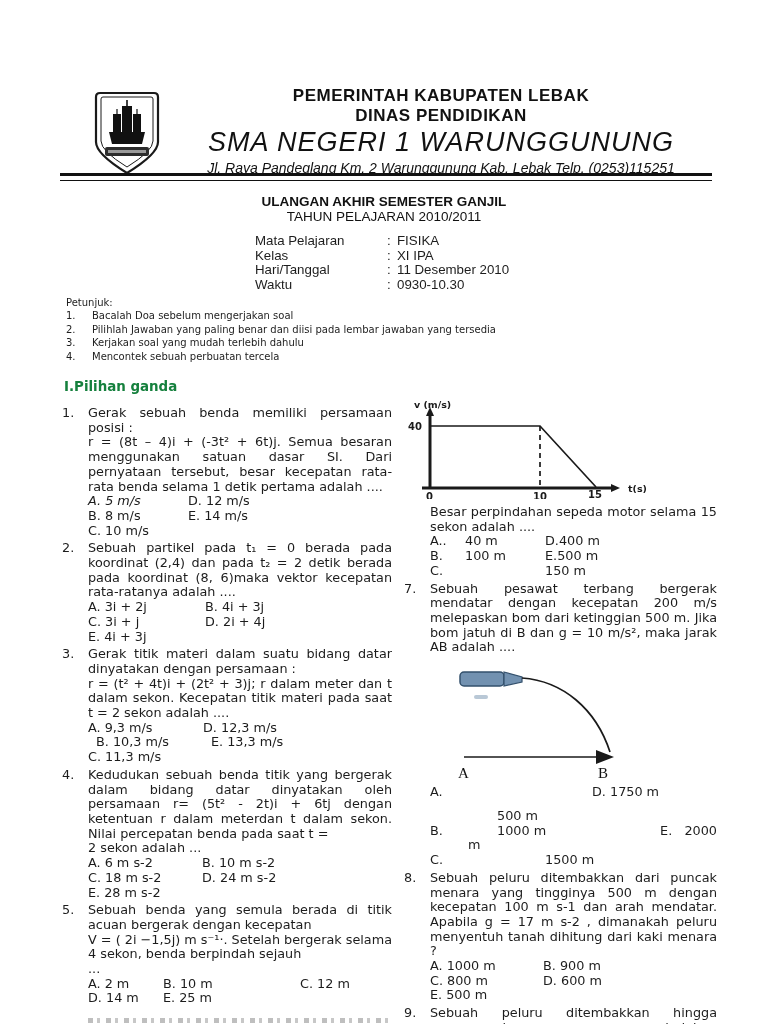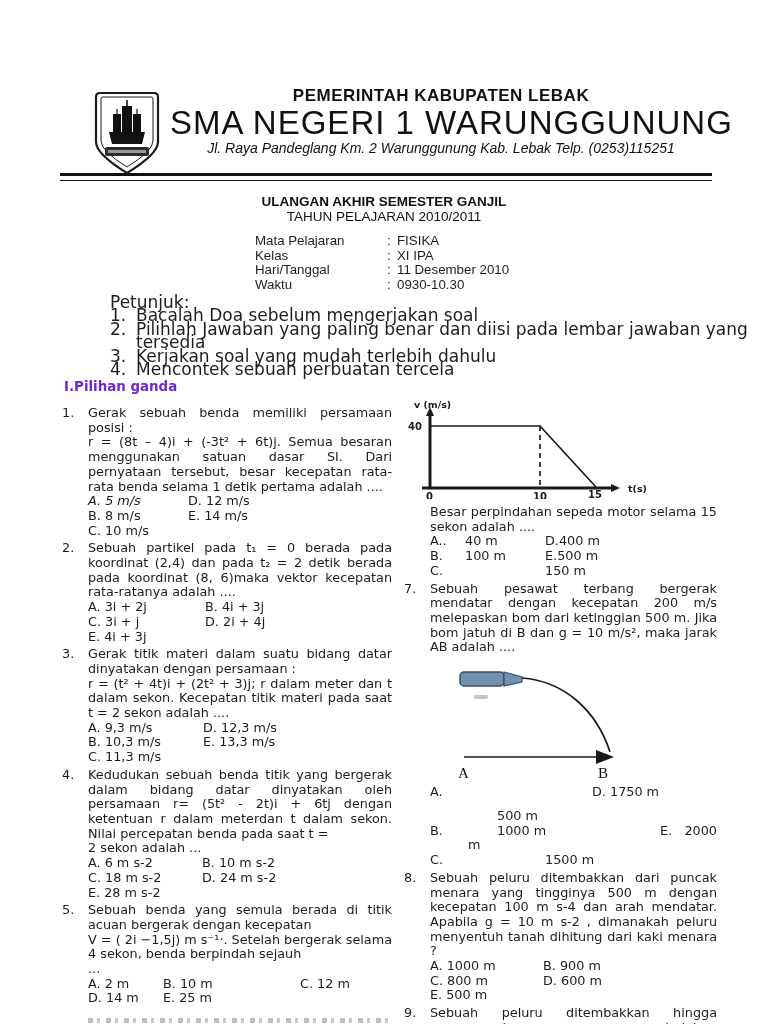--- a/index.html
+++ b/index.html
@@ -8,42 +8,42 @@
     font-family:"DejaVu Sans","Liberation Sans",sans-serif;color:#222;
     -webkit-font-smoothing:antialiased;
   }
   .page{position:relative;width:768px;height:1024px;background:#fff;}
 
   
   .kop{position:absolute;top:86px;left:60px;width:652px;}
   .kop-logo{position:absolute;left:26px;top:4px;width:82px;height:88px;}
   .kop-text{margin-left:110px;text-align:center;font-family:"Liberation Sans",sans-serif;color:#111;}
   .kop-l1,.kop-l2{font-size:17px;font-weight:bold;line-height:20px;letter-spacing:.5px;}
-  .kop-l3{font-size:33px;line-height:31px;letter-spacing:1px;margin-top:1px;white-space:nowrap;}
+  .kop-l3{font-size:27px;line-height:31px;letter-spacing:1px;margin-top:1px;white-space:nowrap;font-style:italic;}
   .kop-addr{font-size:14px;font-style:italic;line-height:17px;margin-top:2px;white-space:nowrap;}
   .rule-thick{position:absolute;top:173px;left:60px;width:652px;height:3px;background:#111;}
   .rule-thin{position:absolute;top:180px;left:60px;width:652px;height:1px;background:#111;}
 
   
   .exam-title{position:absolute;top:194px;left:0;width:768px;text-align:center;
     font-family:"Liberation Sans",sans-serif;color:#111;}
   .exam-title .t1{font-size:13.5px;font-weight:bold;line-height:15px;}
   .exam-title .t2{font-size:13.5px;line-height:15px;}
   .info{position:absolute;top:234px;left:255px;font-size:13.3px;line-height:14.6px;
     font-family:"Liberation Sans",sans-serif;color:#1d1d1d;}
   .info-row{display:flex;}
   .info-label{width:132px;flex:none;}
   .info-colon{width:10px;flex:none;}
 
   
-  .petunjuk{position:absolute;top:296px;left:66px;font-size:17px;line-height:13.4px;color:#1d1d1d;margin-left:44px;}
+  .petunjuk{position:absolute;top:296px;left:66px;font-size:10px;line-height:13.4px;color:#1d1d1d;}
   .pet-item{display:flex;}
   .pet-num{width:26px;flex:none;}
 
-  .section-title{position:absolute;top:379px;left:64px;font-size:13.4px;font-weight:bold;color:#6d28d9;}
+  .section-title{position:absolute;top:379px;left:64px;font-size:13.4px;font-weight:bold;color:#15803d;}
 
   
   .col{position:absolute;font-size:12.8px;line-height:14.7px;color:#1c1c1c;}
   .col-left{top:406px;left:62px;width:330px;}
   .col-right{top:397px;left:404px;width:313px;}
   .question{display:flex;margin-bottom:3px;}
   .qnum{width:26px;flex:none;}
   .qbody{flex:1;min-width:0;text-align:justify;}
   .qpara{margin:0;}
   .opt-row{display:flex;}
@@ -76,20 +76,21 @@
       <rect x="47" y="24" width="8" height="18" fill="#111"></rect>
       <line x1="41" y1="10" x2="41" y2="16" stroke="#111" stroke-width="1.6"></line>
       <line x1="31" y1="19" x2="31" y2="24" stroke="#111" stroke-width="1.2"></line>
       <line x1="51" y1="19" x2="51" y2="24" stroke="#111" stroke-width="1.2"></line>
       <path d="M23 42 L59 42 L56 54 L26 54 Z" fill="#111"></path>
       <rect x="19" y="57" width="44" height="9" rx="2" fill="#2c2c2c"></rect>
       <rect x="22" y="60" width="38" height="3" fill="#9a9a9a"></rect>
     </svg>
     <div class="kop-text">
       <div class="kop-l1">PEMERINTAH KABUPATEN LEBAK</div>
+      <div class="kop-l2">DINAS PENDIDIKAN</div>
       <div class="kop-l3">SMA NEGERI 1 WARUNGGUNUNG</div>
       <div class="kop-addr">Jl.  Raya Pandeglang Km. 2 Warunggunung Kab. Lebak   Telp. (0253)115251</div>
     </div>
   </div>
   <div class="rule-thick"></div>
   <div class="rule-thin"></div>
 
   <div class="exam-title">
     <div class="t1">ULANGAN AKHIR SEMESTER GANJIL</div>
     <div class="t2">TAHUN PELAJARAN 2010/2011</div>
@@ -181,21 +182,21 @@
       <div class="question">
         <div class="qnum">3.</div>
         <div class="qbody">
           <div class="qpara">Gerak titik materi dalam suatu bidang datar dinyatakan dengan persamaan :</div>
           <div class="qpara">r = (t² + 4t)i + (2t² + 3)j;   r dalam meter dan t dalam sekon. Kecepatan titik materi pada saat   t = 2 sekon adalah ....</div>
           <div class="opt-row">
             <span class="opt-cell" style="width: 115px;">A. 9,3 m/s</span>
             <span class="opt-cell">D. 12,3 m/s</span>
           </div>
           <div class="opt-row">
-            <span class="opt-cell" style="width: 115px;">B. 10,3 m/s</span>
+            <span class="opt-cell" style="width: 115px; margin-left: 8px;">B. 10,3 m/s</span>
             <span class="opt-cell">E. 13,3 m/s</span>
           </div>
           <div class="opt-row">
             <span class="opt-cell">C. 11,3 m/s</span>
           </div>
         </div>
       </div>
       <div class="question">
         <div class="qnum">4.</div>
         <div class="qbody">
@@ -298,21 +299,21 @@
           </div>
           <div class="opt-row">
             <span class="opt-cell" style="width: 115px;">C.</span>
             <span class="opt-cell">1500 m</span>
           </div>
         </div>
       </div>
       <div class="question">
         <div class="qnum">8.</div>
         <div class="qbody">
-          <div class="qpara">Sebuah peluru ditembakkan dari puncak menara yang tingginya 500 m dengan kecepatan 100 m s-4 dan arah mendatar. Apabila g = 10 m s-2 , dimanakah peluru menyentuh tanah dihitung dari kaki menara ?</div>
+          <div class="qpara">Sebuah peluru ditembakkan dari puncak menara yang tingginya 500 m dengan kecepatan 100 m s-1 dan arah mendatar. Apabila g = 17 m s-2 , dimanakah peluru menyentuh tanah dihitung dari kaki menara ?</div>
           <div class="opt-row">
             <span class="opt-cell" style="width: 113px;">A. 1000 m</span>
             <span class="opt-cell">B. 900 m</span>
           </div>
           <div class="opt-row">
             <span class="opt-cell" style="width: 113px;">C. 800 m</span>
             <span class="opt-cell">D. 600 m</span>
           </div>
           <div class="opt-row">
             <span class="opt-cell">E. 500 m</span>

